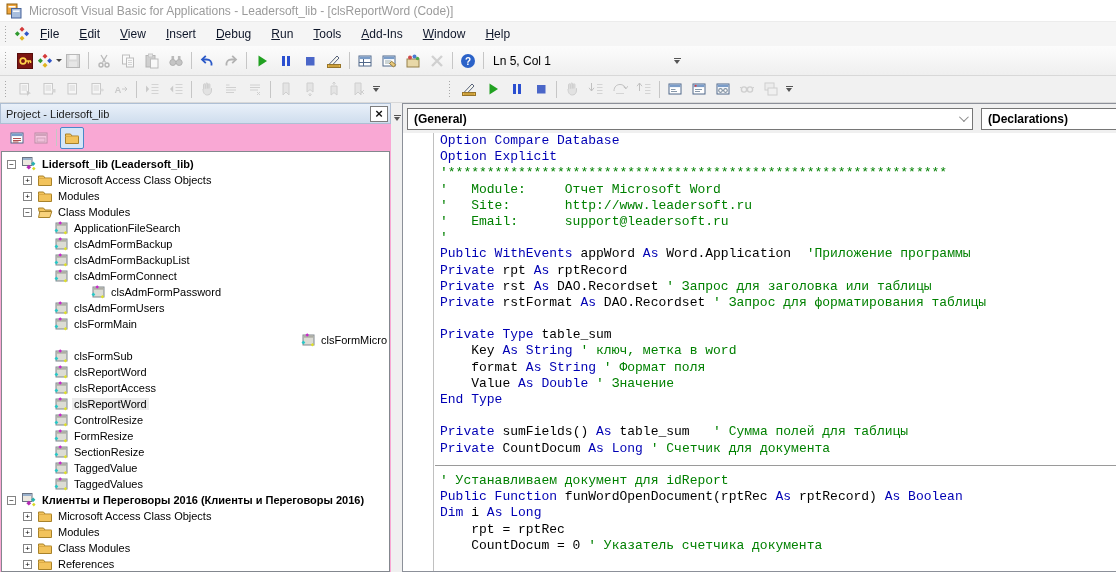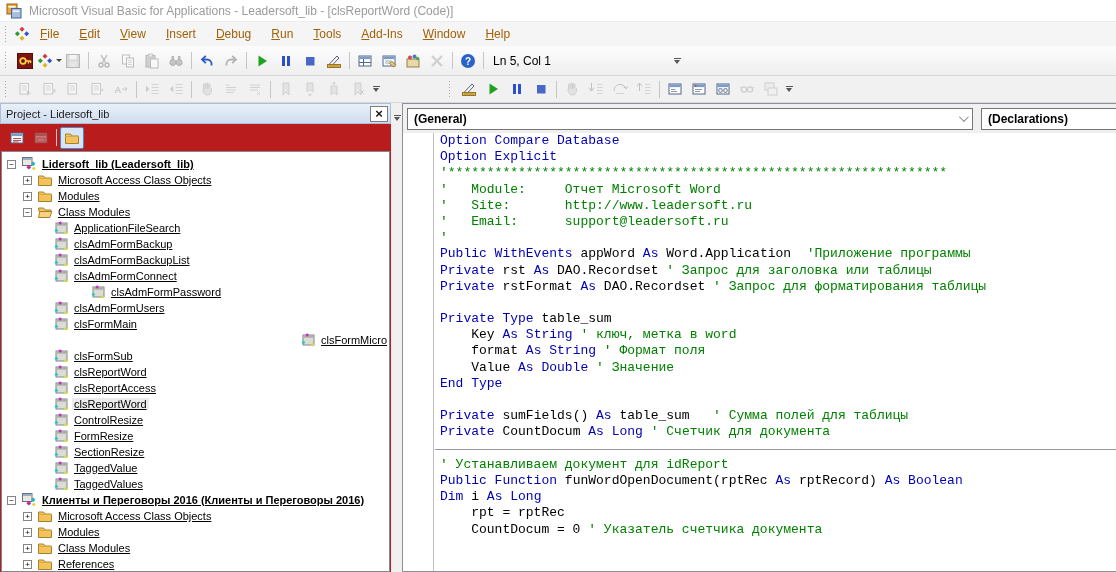--- a/index.html
+++ b/index.html
@@ -5,21 +5,21 @@
   * { box-sizing: border-box; margin:0; padding:0; }
   html,body { width:1116px; height:572px; overflow:hidden; }
   body { font-family:"Liberation Sans", sans-serif; background:#f0f0f0; position:relative; font-size:12px; }
 
   
   .titlebar { height:22px; background:#ffffff; display:flex; align-items:center; padding-left:5px; border-bottom:1px solid #ececec; }
   .titlebar .apptitle { color:#9b9b9b; font-size:12px; margin-left:7px; white-space:nowrap; }
 
   
   .menubar { height:24px; background:#f5f5f5; display:flex; align-items:center; }
-  .menu-item { padding:4px 10px; color:#a16207; cursor:default; white-space:nowrap; }
+  .menu-item { padding:4px 10px; color:#0f172a; cursor:default; white-space:nowrap; }
   .menu-item u { text-decoration:underline; }
 
   
   .toolbar { display:flex; align-items:center; background:linear-gradient(#fcfcfc,#efefef); border-bottom:1px solid #d8d8d8; }
   #toolbar1 { height:30px; }
   #toolbar2 { height:27px; background:#f1f1f1; }
   .tb-group { display:flex; align-items:center; height:100%; }
   .grip { width:5px; height:17px; margin:0 4px 0 4px; background:repeating-linear-gradient(to bottom,#a8a8a8 0 1px,transparent 1px 3px); background-size:1px 100%; background-repeat:no-repeat; background-position:1px 0; }
   .tb-btn { width:24px; height:22px; display:flex; align-items:center; justify-content:center; border:1px solid transparent; border-radius:2px; flex:none; }
   .tb-btn.disabled { filter:grayscale(1); opacity:.42; }
@@ -29,33 +29,33 @@
   .overflow { width:12px; height:20px; display:flex; flex-direction:column; align-items:center; justify-content:center; gap:1px; flex:none; }
   .overflow i { display:block; width:7px; height:0; border-top:1px solid #555; }
   .overflow b { width:0; height:0; border-left:3.5px solid transparent; border-right:3.5px solid transparent; border-top:4px solid #555; }
   .ic { width:17px; height:16px; display:inline-flex; align-items:center; justify-content:center; flex:none; }
   .ic svg { width:16px; height:16px; display:block; }
 
   
   .main { display:flex; height:469px; }
 
   
-  .project-panel { width:391px; display:flex; flex-direction:column; background:#b91c1c; }
+  .project-panel { width:391px; display:flex; flex-direction:column; background:#f9a8d4; }
   .pp-header { height:21px; background:linear-gradient(#e9f0f9,#cfddee); border:1px solid #aebfd4; display:flex; align-items:center; padding:0 2px 0 5px; font-size:11px; color:#1c1c1c; }
   .pp-title { white-space:nowrap; overflow:hidden; }
   .pp-close { margin-left:auto; width:18px; height:16px; background:#fff; border:1px solid #7d7d7d; display:flex; align-items:center; justify-content:center; font-size:13px; font-weight:bold; color:#111; line-height:1; }
   .pp-tools { height:27px; display:flex; align-items:center; padding-left:5px; }
   .pp-btn { width:24px; height:22px; display:flex; align-items:center; justify-content:center; border:1px solid transparent; border-radius:2px; flex:none; }
   .pp-btn.disabled { filter:grayscale(1); opacity:.42; }
   .pp-btn.active { border-color:#4a88c8; background:#d6e6f7; }
   .pp-tree { flex:1; background:#fff; border:1px solid #83878e; margin:0 1px 0 1px; overflow:hidden; font-size:11px; padding-top:4px; }
   .tree-row { height:16px; display:flex; align-items:center; white-space:nowrap; }
   .tree-row .exp { width:9px; height:9px; border:1px solid #848484; background:#fff; font:8px/7px "Liberation Sans",sans-serif; text-align:center; color:#000; margin-right:4px; flex:none; }
   .tree-row .exp-sp { width:13px; flex:none; }
-  .tree-row .lbl { padding:0 2px;text-decoration:underline; }
+  .tree-row .lbl { padding:0 2px; }
   .tree-row.bold .lbl { font-weight:bold; }
   .tree-row .lbl.selected { background:#ececec; }
   .tree-row .ic { margin-right:3px; }
 
   
   .splitter { width:11px; background:#f0f0f0; position:relative; flex:none; }
   .splitter .overflow { position:absolute; top:5px; left:0; }
 
   
   .code-pane { flex:1; display:flex; flex-direction:column; background:#f0f0f0; border:1px solid #8c9099; border-right:none; min-width:0; }
@@ -914,20 +914,21 @@
       <div class="margin-bar"></div>
       <div class="code-lines" id="code-lines">
           <div class="code-line"><span class="tk-k">Option Compare Database</span></div>
           <div class="code-line"><span class="tk-k">Option Explicit</span></div>
           <div class="code-line"><span class="tk-c">'****************************************************************</span></div>
           <div class="code-line"><span class="tk-c">'   Module:     Отчет Microsoft Word</span></div>
           <div class="code-line"><span class="tk-c">'   Site:       http://www.leadersoft.ru</span></div>
           <div class="code-line"><span class="tk-c">'   Email:      support@leadersoft.ru</span></div>
           <div class="code-line"><span class="tk-c">'</span></div>
           <div class="code-line"><span class="tk-k">Public WithEvents </span><span class="tk-i">appWord </span><span class="tk-k">As </span><span class="tk-i">Word.Application  </span><span class="tk-c">'Приложение программы</span></div>
+          <div class="code-line"><span class="tk-k">Private </span><span class="tk-i">rpt </span><span class="tk-k">As </span><span class="tk-i">rptRecord</span></div>
           <div class="code-line"><span class="tk-k">Private </span><span class="tk-i">rst </span><span class="tk-k">As </span><span class="tk-i">DAO.Recordset </span><span class="tk-c">' Запрос для заголовка или таблицы</span></div>
           <div class="code-line"><span class="tk-k">Private </span><span class="tk-i">rstFormat </span><span class="tk-k">As </span><span class="tk-i">DAO.Recordset </span><span class="tk-c">' Запрос для форматирования таблицы</span></div>
           <div class="code-line">&nbsp;</div>
           <div class="code-line"><span class="tk-k">Private Type </span><span class="tk-i">table_sum</span></div>
           <div class="code-line"><span class="tk-i">    Key </span><span class="tk-k">As String </span><span class="tk-c">' ключ, метка в word</span></div>
           <div class="code-line"><span class="tk-i">    format </span><span class="tk-k">As String </span><span class="tk-c">' Формат поля</span></div>
           <div class="code-line"><span class="tk-i">    Value </span><span class="tk-k">As Double </span><span class="tk-c">' Значение</span></div>
           <div class="code-line"><span class="tk-k">End Type</span></div>
           <div class="code-line">&nbsp;</div>
           <div class="code-line"><span class="tk-k">Private </span><span class="tk-i">sumFields() </span><span class="tk-k">As </span><span class="tk-i">table_sum   </span><span class="tk-c">' Сумма полей для таблицы</span></div>

